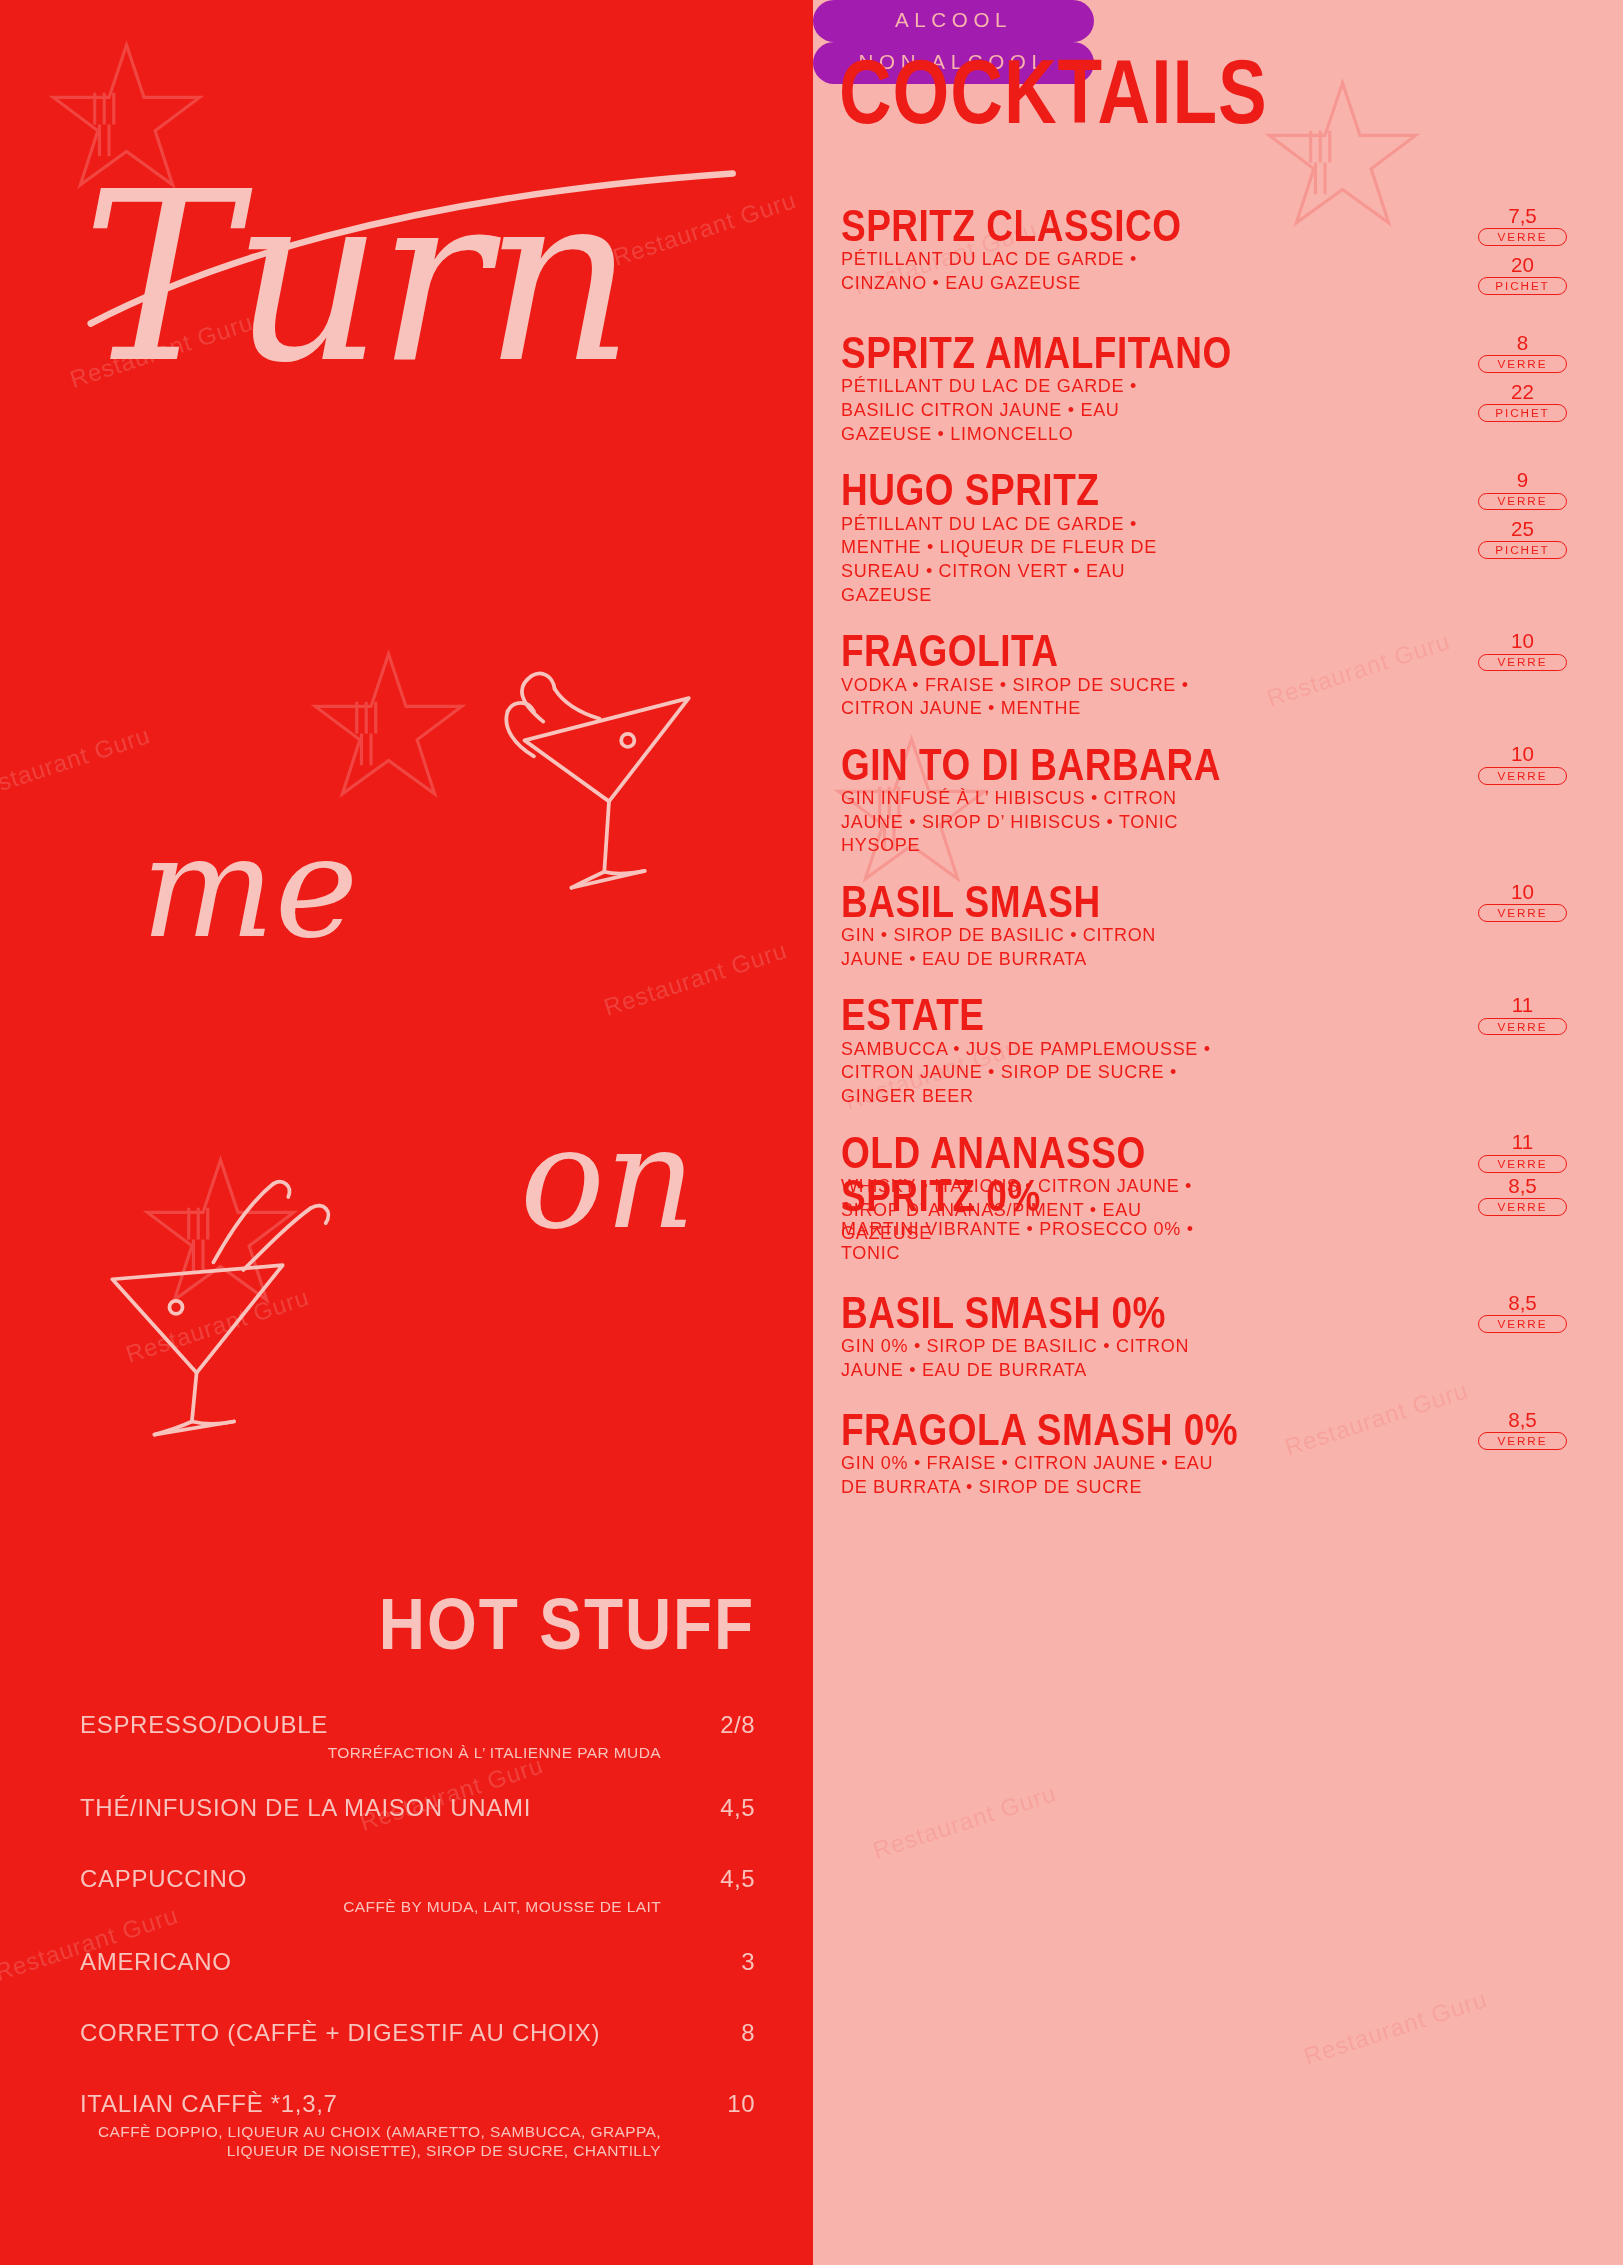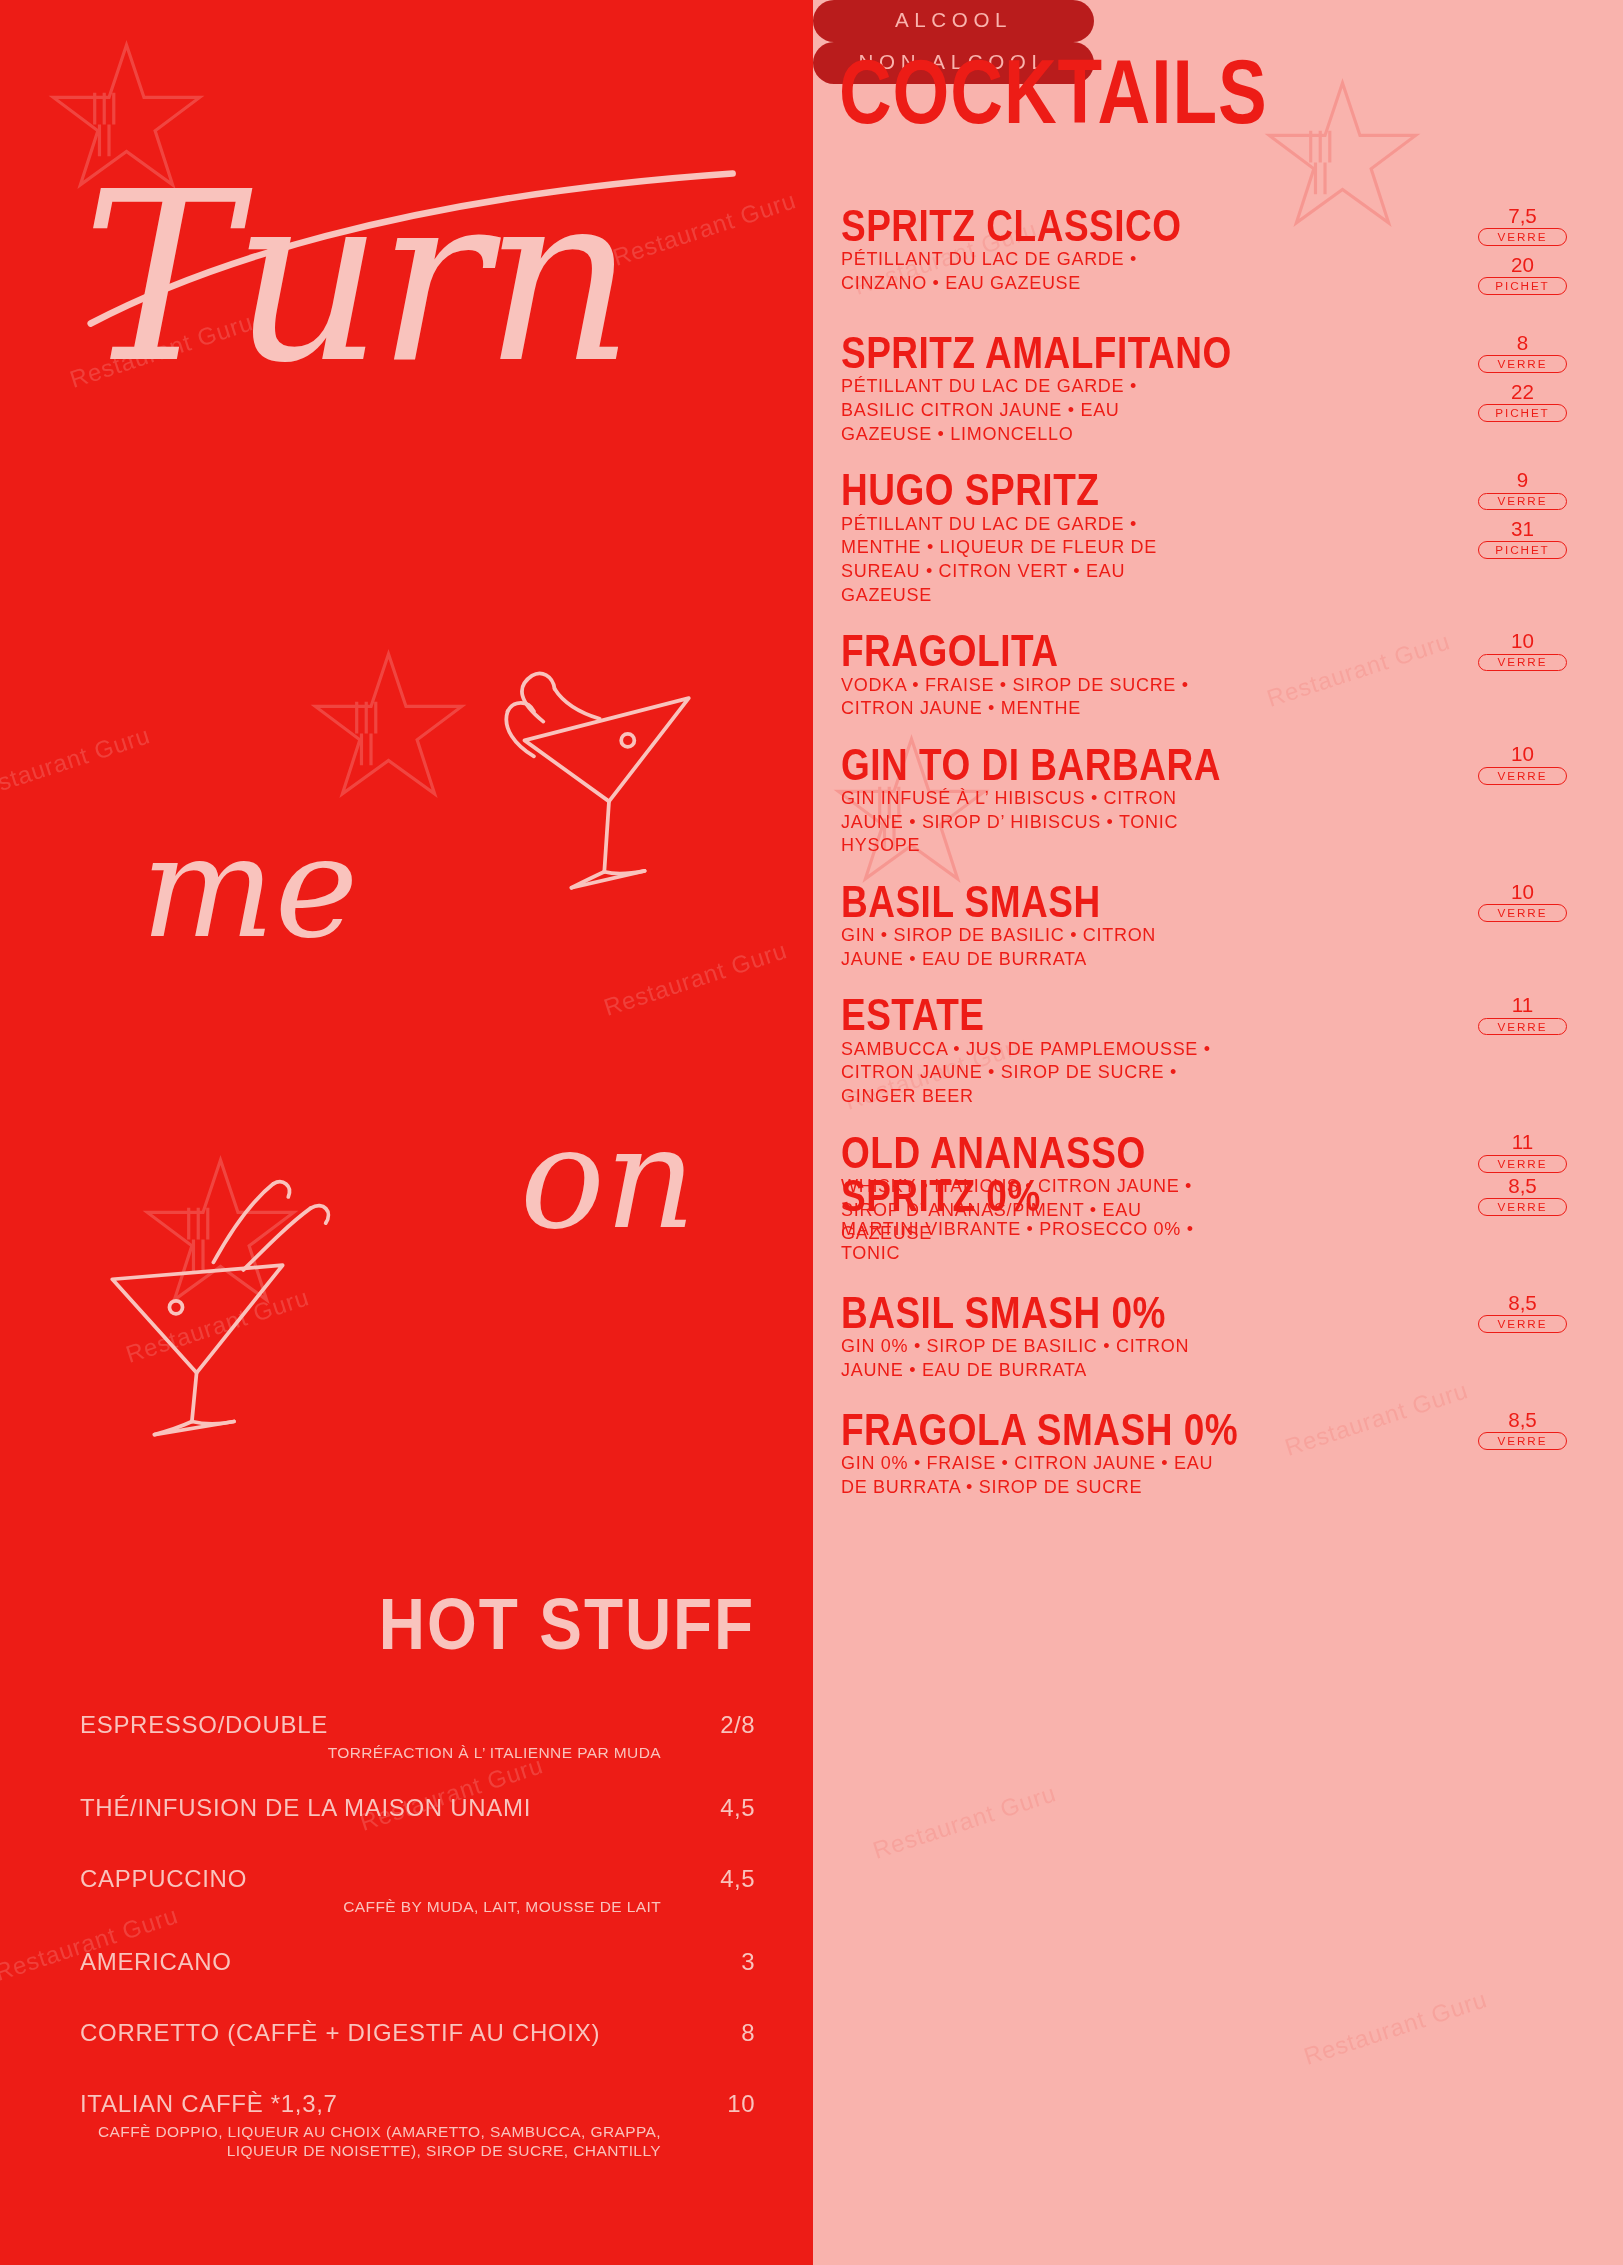--- a/index.html
+++ b/index.html
@@ -99,21 +99,21 @@
     color: #ed1c16;
     font-weight: 700;
     font-size: 73px;
     letter-spacing: 0.9px;
     transform: scaleY(1.25);
     transform-origin: left top;
     white-space: nowrap;
   }
 
   .pill {
-    background: #b91c1c;
+    background: #a21caf;
     border-radius: 187px;
     color: #f9b3ad;
     text-align: center;
     font-size: 20.6px;
     letter-spacing: 5.6px;
     font-weight: 500;
     padding: 8.4px 0 9.4px 0;
   }
 
   .section { position: absolute; }
@@ -350,21 +350,21 @@
 
       <div class="item" style="margin-bottom:20.6px;">
         <div class="item-name">HUGO SPRITZ</div>
         <div class="item-desc">PÉTILLANT DU LAC DE GARDE  •  MENTHE  •  LIQUEUR DE FLEUR DE SUREAU  •  CITRON VERT  •  EAU GAZEUSE</div>
         <div class="prices">
           <div class="price-block">
             <div class="price-val">9</div>
             <div class="price-unit">VERRE</div>
           </div>
           <div class="price-block">
-            <div class="price-val">31</div>
+            <div class="price-val">25</div>
             <div class="price-unit">PICHET</div>
           </div>
         </div>
       </div>
 
       <div class="item" style="margin-bottom:20.6px;">
         <div class="item-name">FRAGOLITA</div>
         <div class="item-desc">VODKA  •  FRAISE  •  SIROP DE SUCRE  •  CITRON JAUNE  •  MENTHE</div>
         <div class="prices">
           <div class="price-block">

